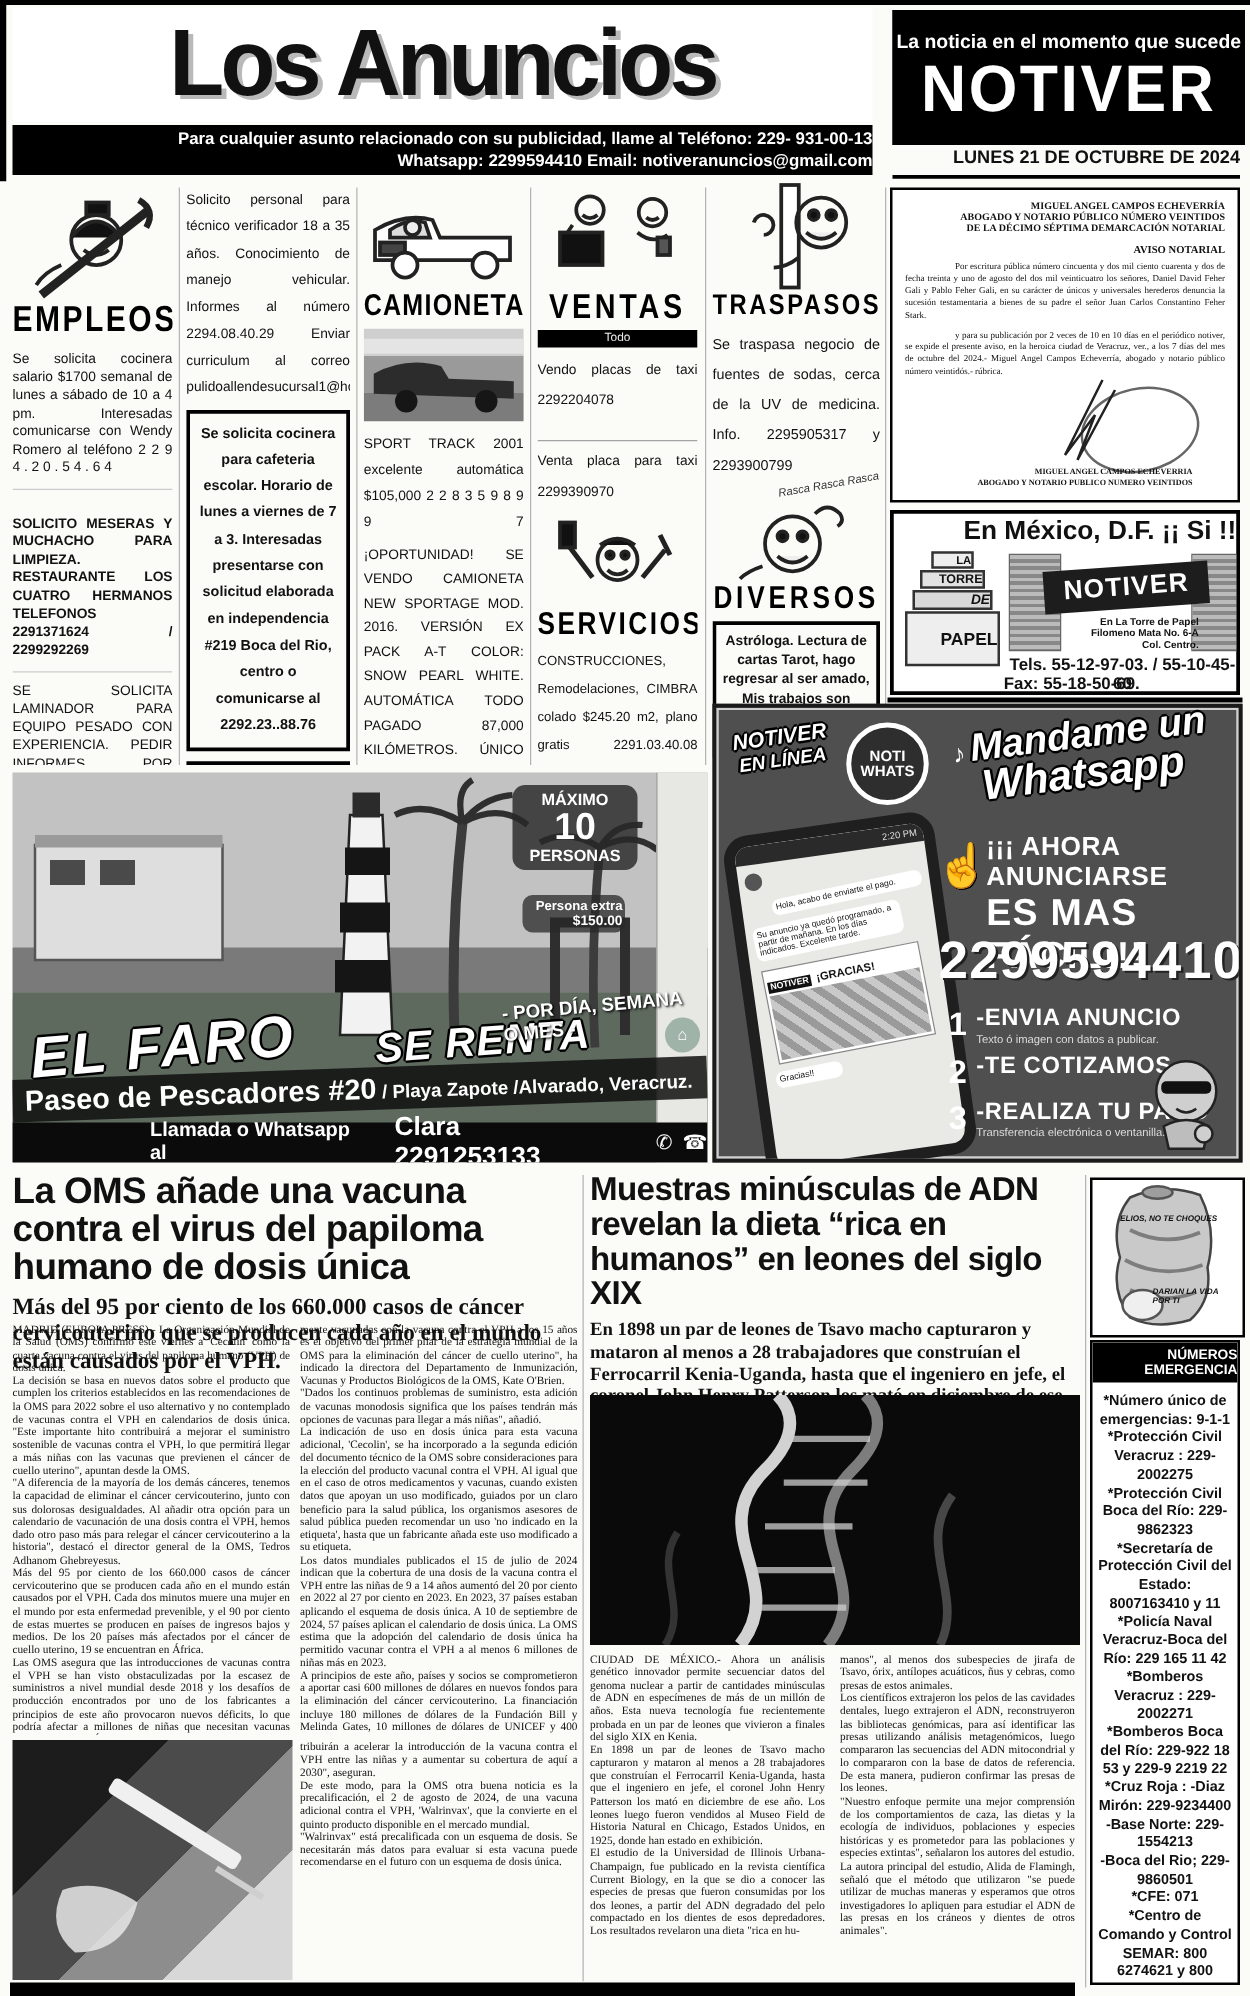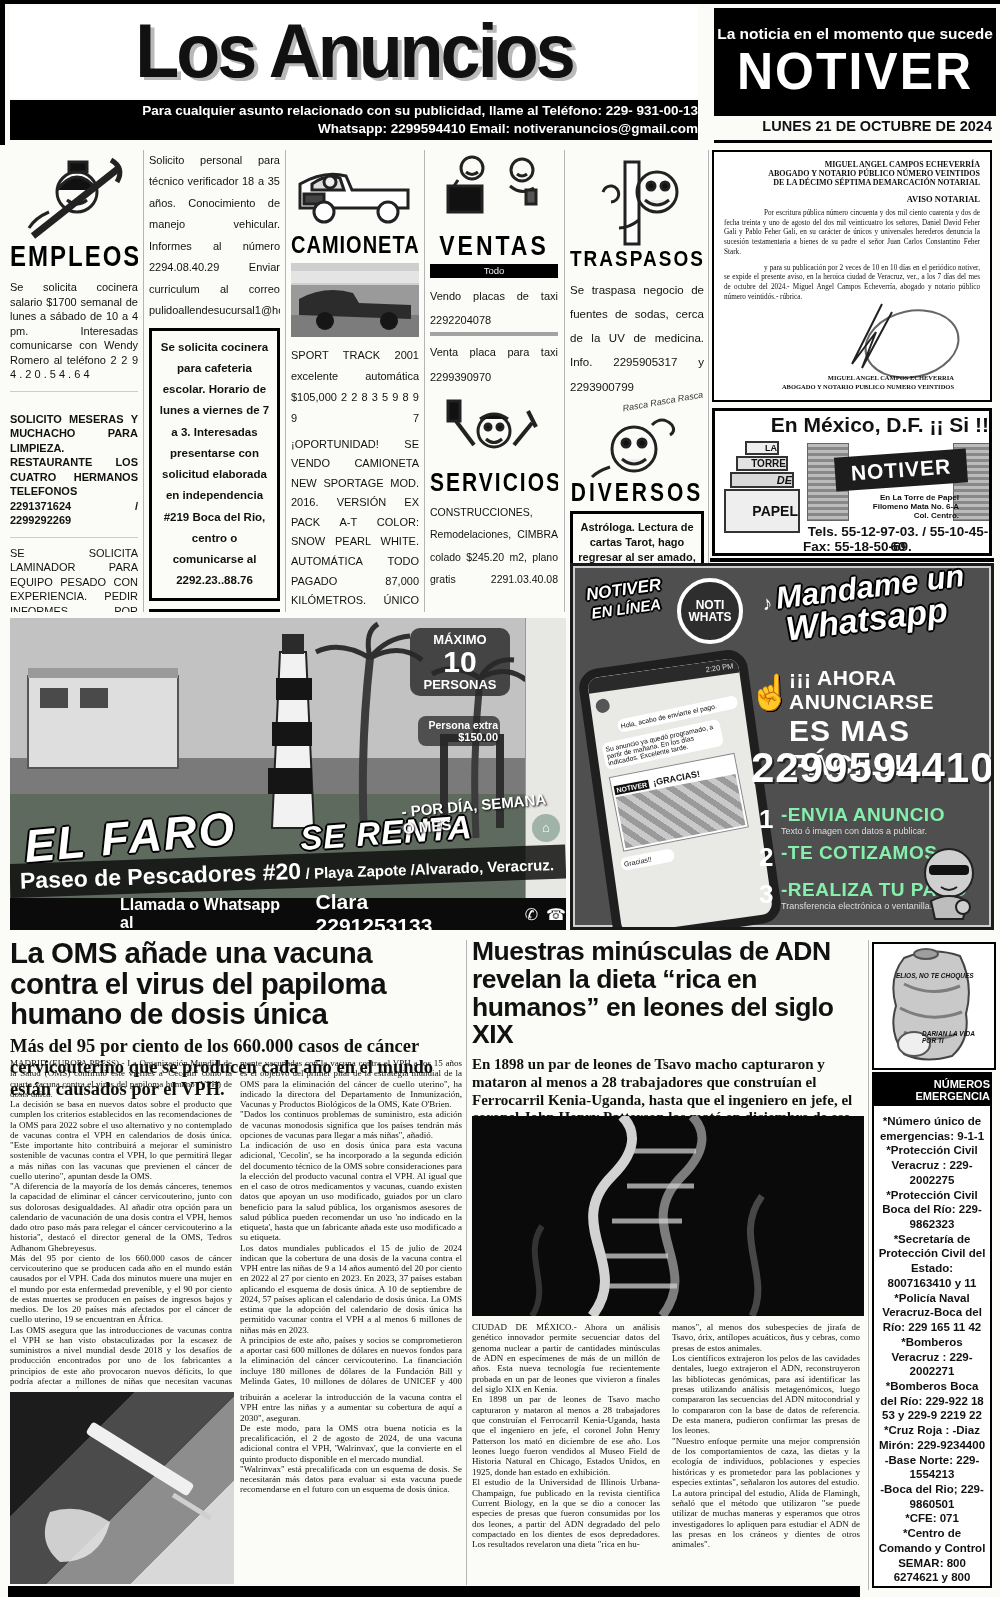--- a/index.html
+++ b/index.html
@@ -11,21 +11,21 @@
   .ctr{text-align:right}
   .jt{text-align:justify}
   .jl{text-align:justify;text-align-last:justify}
   .pre{white-space:pre-line}
   .ovh{overflow:hidden}
   .vsep{width:1px;background:#b5b5b5}
   .sec-title{font-weight:900;text-align:center;letter-spacing:1px;transform:scaleY(1.2);color:#000}
   .adbox{border:3px solid #000;padding:6px 5px;font-weight:bold;text-align:center}
   .cartoon{display:block;margin:0 auto}
   .outline-w{color:#fff;text-shadow:-2px 0 #000,2px 0 #000,0 -2px #000,0 2px #000,-1px -1px #000,1px 1px #000,1px -1px #000,-1px 1px #000}
-  .step-label{font-weight:900;font-size:19px;color:#86efac;letter-spacing:.5px}
+  .step-label{font-weight:900;font-size:19px;color:#ffffff;letter-spacing:.5px}
   .step-sub{font-size:9px;color:#ddd}
   .emg-line{font-weight:bold;font-size:11.5px;line-height:1.28;text-align:center}
 </style>
 </head>
 <body>
 
 <div class="abs" style="left:0;top:0;width:1000px;height:4px;background:#000"></div>
 <div class="abs" style="left:0;top:0;width:5px;height:145px;background:#000"></div>
 
 <div class="abs" style="left:10px;top:6px;width:688px;height:92px;background:#fff">
@@ -99,37 +99,37 @@
     <rect x="14" y="36" width="34px" height="26" fill="#111"></rect>
     <line x1="24" y1="30" x2="20" y2="36"></line>
     <circle cx="88" cy="20" r="11"></circle>
     <path d="M83 24 q5 4 10 0"></path>
     <path d="M76 36 q12 10 24 2"></path>
     <rect x="92" y="40" width="10" height="14" fill="#555"></rect>
   </svg>
   <div class="sec-title" style="font-size:23px;letter-spacing:3px">VENTAS</div>
   <div style="margin-top:5px;background:#000;color:#eee;font-size:9.5px;text-align:center;height:14px;line-height:14px">Todo</div>
   <div class="jl" style="font-size:11px;line-height:2.2;margin-top:6px">Vendo placas de taxi 2292204078</div>
-  <div class="jl" style="font-size:11px;line-height:2.2;margin-top:0;border-top:4px solid #a3a3a3;padding-top:4px">Venta placa para taxi 2299390970</div>
+  <div class="jl" style="font-size:11px;line-height:2.2;margin-top:20px;border-top:1px solid #a3a3a3;padding-top:4px">Venta placa para taxi 2299390970</div>
   <svg class="cartoon" width="108" height="78" viewBox="0 0 108 78" fill="none" stroke="#222" stroke-width="3" style="margin-top:4px">
     <circle cx="54" cy="38" r="16"></circle>
     <circle cx="48" cy="34" r="3" fill="#111"></circle>
     <circle cx="60" cy="34" r="3" fill="#111"></circle>
     <path d="M46 46 q8 7 16 0"></path>
     <path d="M40 26 q14 -10 28 0" fill="#111"></path>
     <line x1="34" y1="52" x2="16" y2="28" stroke-width="4"></line>
     <rect x="8" y="8" width="12" height="20" fill="#111"></rect>
     <line x1="74" y1="52" x2="92" y2="30" stroke-width="4"></line>
     <line x1="88" y1="18" x2="96" y2="34" stroke-width="4"></line>
   </svg>
   <div class="sec-title" style="font-size:21px;letter-spacing:2px">SERVICIOS</div>
   <div class="jl" style="font-size:10.5px;line-height:2.15;margin-top:6px">CONSTRUCCIONES, Remodelaciones, CIMBRA colado $245.20 m2, plano gratis 2291.03.40.08</div>
 </div>
 
-<div class="abs ovh" style="left:570px;top:158px;width:134px;height:462px">
+<div class="abs ovh" style="left:570px;top:144px;width:134px;height:462px">
   <svg class="cartoon" width="112" height="90" viewBox="0 0 112 90" fill="none" stroke="#222" stroke-width="3">
     <rect x="44" y="4" width="14" height="82" fill="#fff"></rect>
     <circle cx="76" cy="34" r="20"></circle>
     <circle cx="70" cy="28" r="4" fill="#111"></circle>
     <circle cx="84" cy="28" r="4" fill="#111"></circle>
     <path d="M64 42 q12 10 24 0" fill="#eee"></path>
     <path d="M22 34 a8 8 0 1 1 8 10"></path>
     <path d="M58 62 q-10 8 -20 8"></path>
   </svg>
   <div class="sec-title" style="font-size:19px;letter-spacing:2px">TRASPASOS</div>

